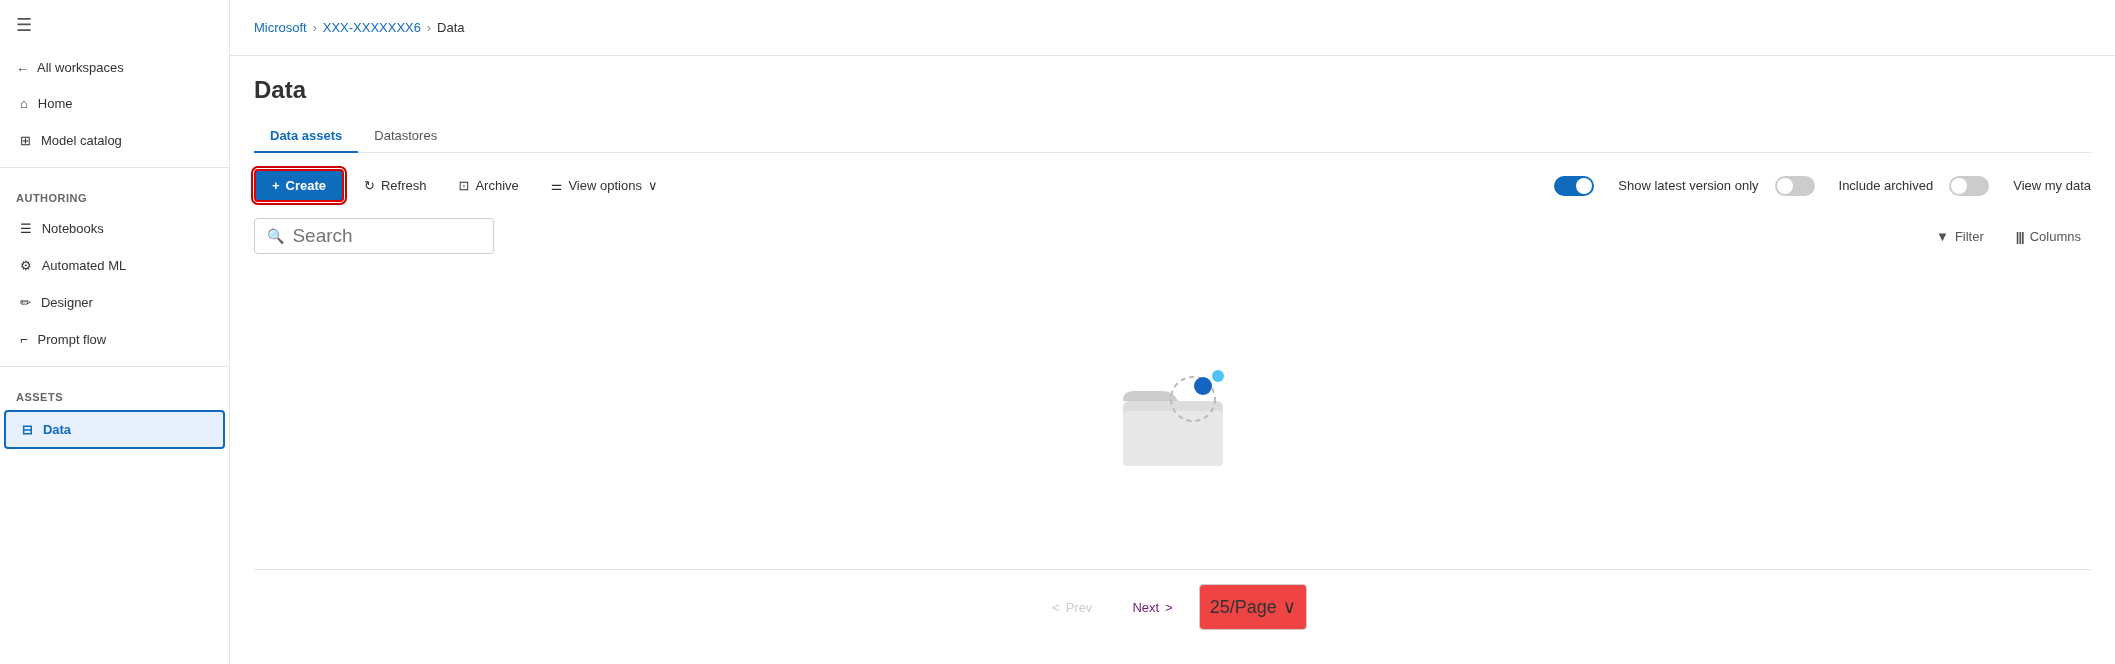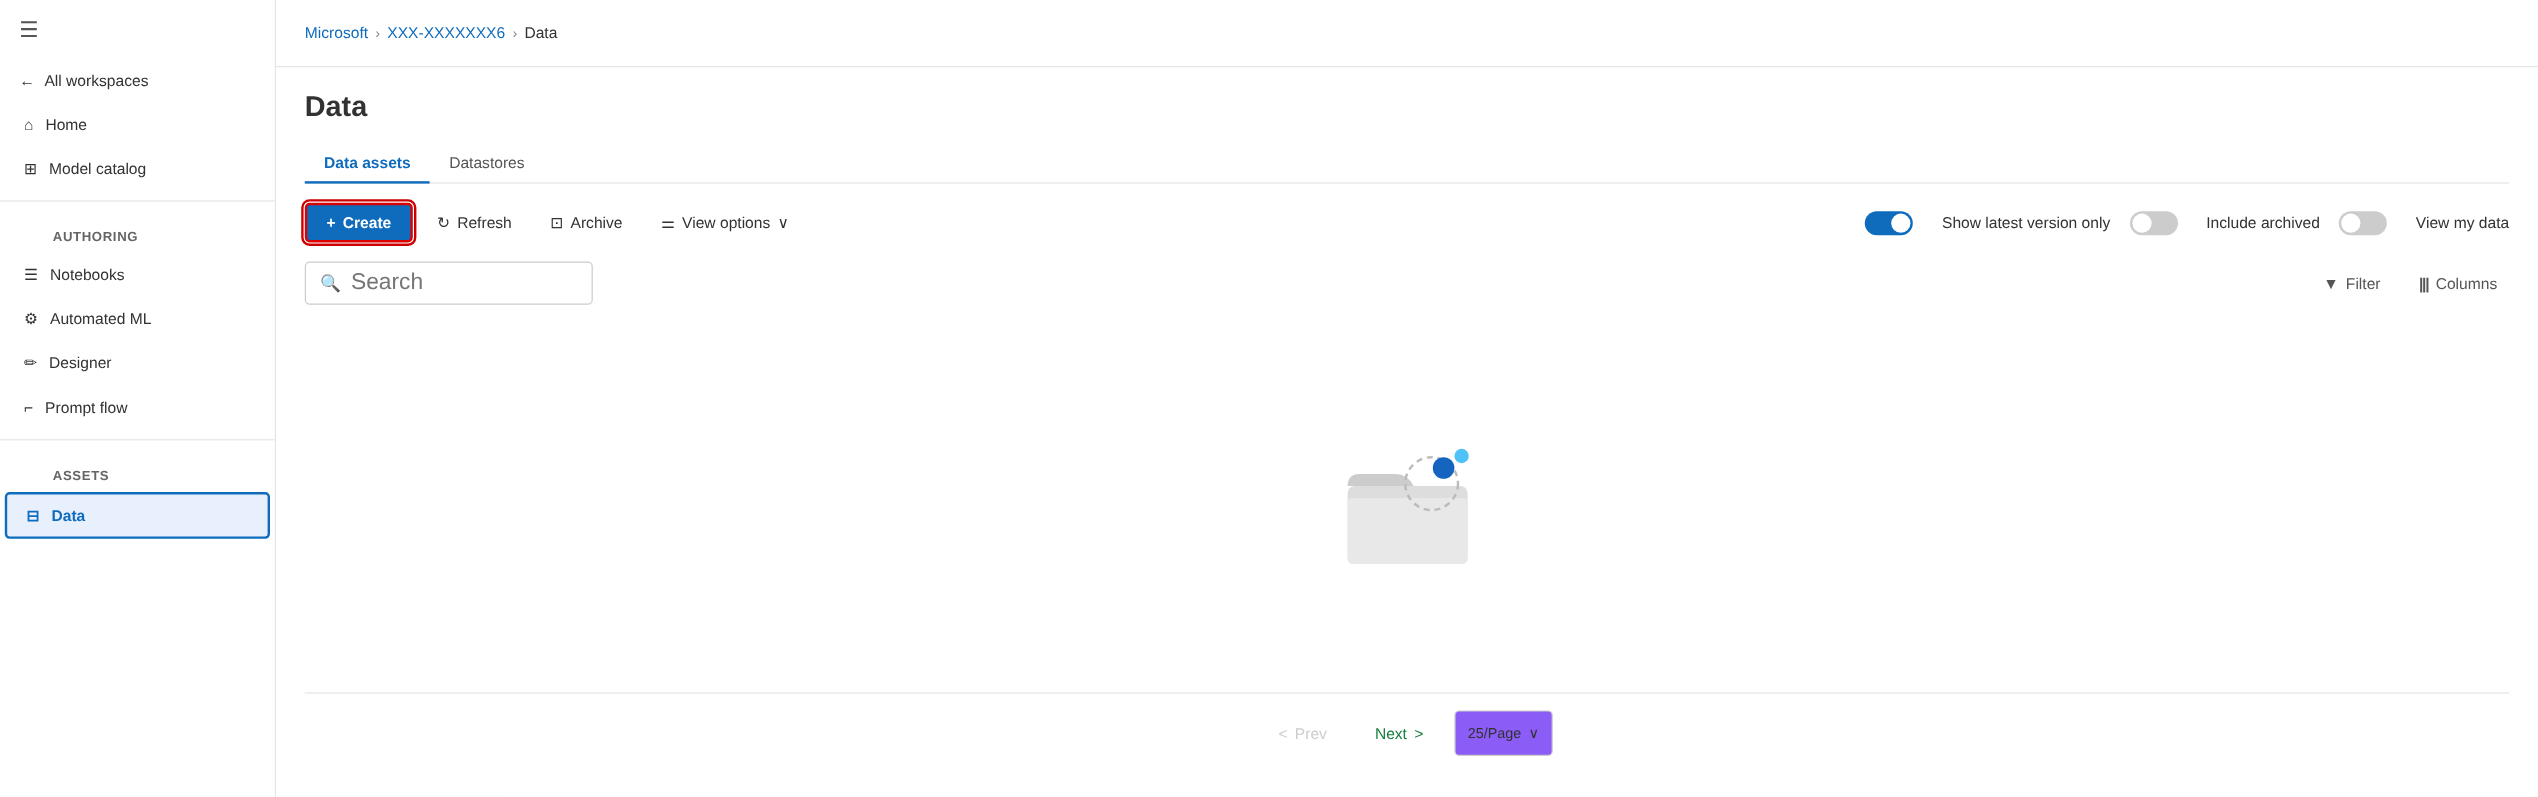--- a/index.html
+++ b/index.html
@@ -5,21 +5,21 @@
     * { box-sizing: border-box; margin: 0; padding: 0; }
     body { font-family: 'Segoe UI', Arial, sans-serif; font-size: 14px; color: #323232; background: #f5f5f5; display: flex; height: 664px; overflow: hidden; }
 
     
     .sidebar { width: 230px; background: #fff; border-right: 1px solid #e5e5e5; display: flex; flex-direction: column; flex-shrink: 0; overflow-y: auto; }
     .sidebar-toggle { padding: 14px 16px; cursor: pointer; }
     .sidebar-toggle span { font-size: 18px; color: #555; }
     .sidebar-back { display: flex; align-items: center; gap: 8px; padding: 10px 16px; cursor: pointer; color: #323232; font-size: 13px; }
     .sidebar-nav-item { display: flex; align-items: center; gap: 10px; padding: 10px 16px; cursor: pointer; color: #323232; font-size: 13px; border-radius: 4px; margin: 1px 4px; }
     .sidebar-nav-item.active { background: #e8f0fe; color: #0f6cbd; font-weight: 600; border: 2px solid #0f6cbd; }
-    .sidebar-section-label { padding: 16px 16px 6px; font-size: 11px; font-weight: 700; color: #666; text-transform: uppercase; letter-spacing: 0.5px; margin-left: 28px; }
+    .sidebar-section-label { padding: 16px 16px 6px; font-size: 11px; font-weight: 700; color: #666; text-transform: uppercase; letter-spacing: 0.5px; }
     .sidebar-divider { height: 1px; background: #e5e5e5; margin: 8px 0; }
 
     
     .main { flex: 1; display: flex; flex-direction: column; overflow: hidden; background: #fff; }
 
     
     .topbar { padding: 0 24px; height: 56px; display: flex; align-items: center; border-bottom: 1px solid #e5e5e5; background: #fff; }
     .breadcrumb { display: flex; align-items: center; gap: 6px; font-size: 13px; }
     .breadcrumb-link { color: #0f6cbd; cursor: pointer; text-decoration: none; }
     .breadcrumb-sep { color: #888; font-size: 12px; }
@@ -53,23 +53,23 @@
     .search-box { display: flex; align-items: center; gap: 8px; border: 1px solid #ccc; border-radius: 4px; padding: 6px 12px; width: 240px; background: #fff; }
     .search-box input { border: none; outline: none; font-size: 19px; width: 100%; color: #555; }
     .table-actions-right { display: flex; align-items: center; gap: 12px; }
     .btn-icon { background: transparent; border: none; padding: 6px 10px; border-radius: 4px; cursor: pointer; display: flex; align-items: center; gap: 6px; font-size: 13px; color: #555; }
 
     
     .empty-state { flex: 1; display: flex; align-items: center; justify-content: center; }
 
     
     .pagination { display: flex; align-items: center; justify-content: center; gap: 12px; padding: 14px 0; border-top: 1px solid #e5e5e5; margin-top: auto; }
-    .btn-page { background: transparent; border: none; padding: 6px 14px; border-radius: 4px; cursor: pointer; font-size: 13px; color: #15803d; display: flex; align-items: center; gap: 6px; }
+    .btn-page { background: transparent; border: none; padding: 6px 14px; border-radius: 4px; cursor: pointer; font-size: 13px; color: #701a75; display: flex; align-items: center; gap: 6px; }
     .btn-page:disabled { color: #ccc; cursor: default; }
-    .page-select { border: 1px solid #ccc; border-radius: 4px; padding: 11px 10px; font-size: 12px; cursor: pointer; display: flex; align-items: center; gap: 6px; background: #8b5cf6; }
+    .page-select { border: 1px solid #ccc; border-radius: 4px; padding: 11px 10px; font-size: 18px; cursor: pointer; display: flex; align-items: center; gap: 6px; background: #ef4444; }
   </style>
 </head>
 <body>
 
 <nav class="sidebar">
   <div class="sidebar-toggle">
     <span>☰</span>
   </div>
 
   <div class="sidebar-back">

